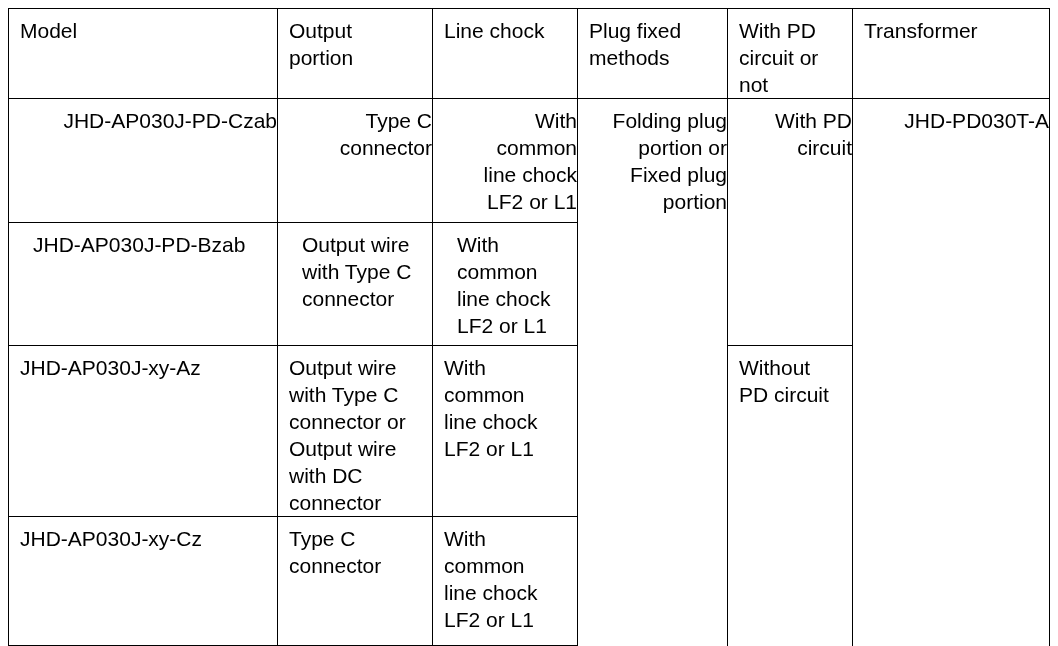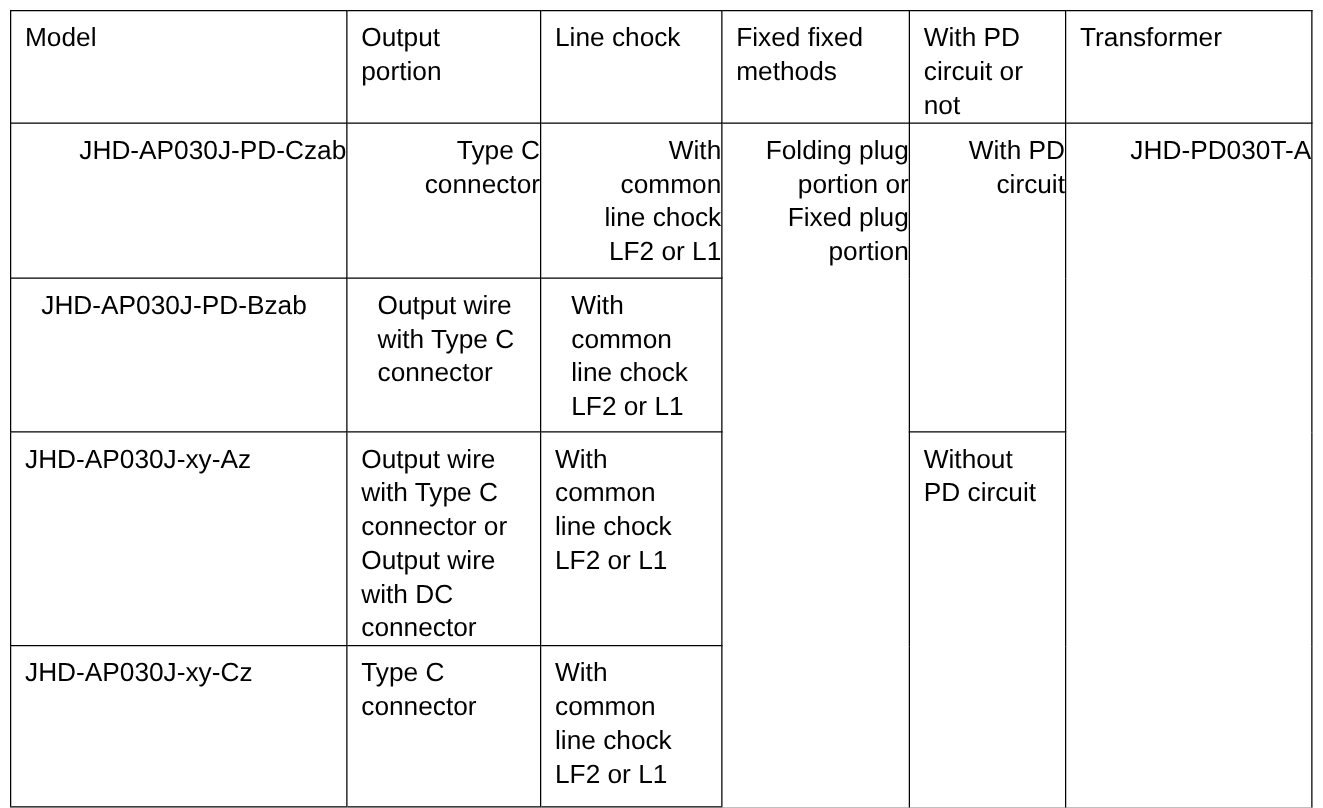--- a/index.html
+++ b/index.html
@@ -73,21 +73,21 @@
       <col class="c-pd">
       <col class="c-transformer">
     </colgroup>
     <tbody>
 
       <tr class="row-head">
         <td>Model</td>
         <td>Output
 portion</td>
         <td>Line chock</td>
-        <td>Fixed fixed
+        <td>Plug fixed
 methods</td>
         <td>With PD
 circuit or
 not</td>
         <td>Transformer</td>
       </tr>
 
       <tr class="row-1">
         <td>JHD-AP030J-PD-Czab</td>
         <td>Type C

